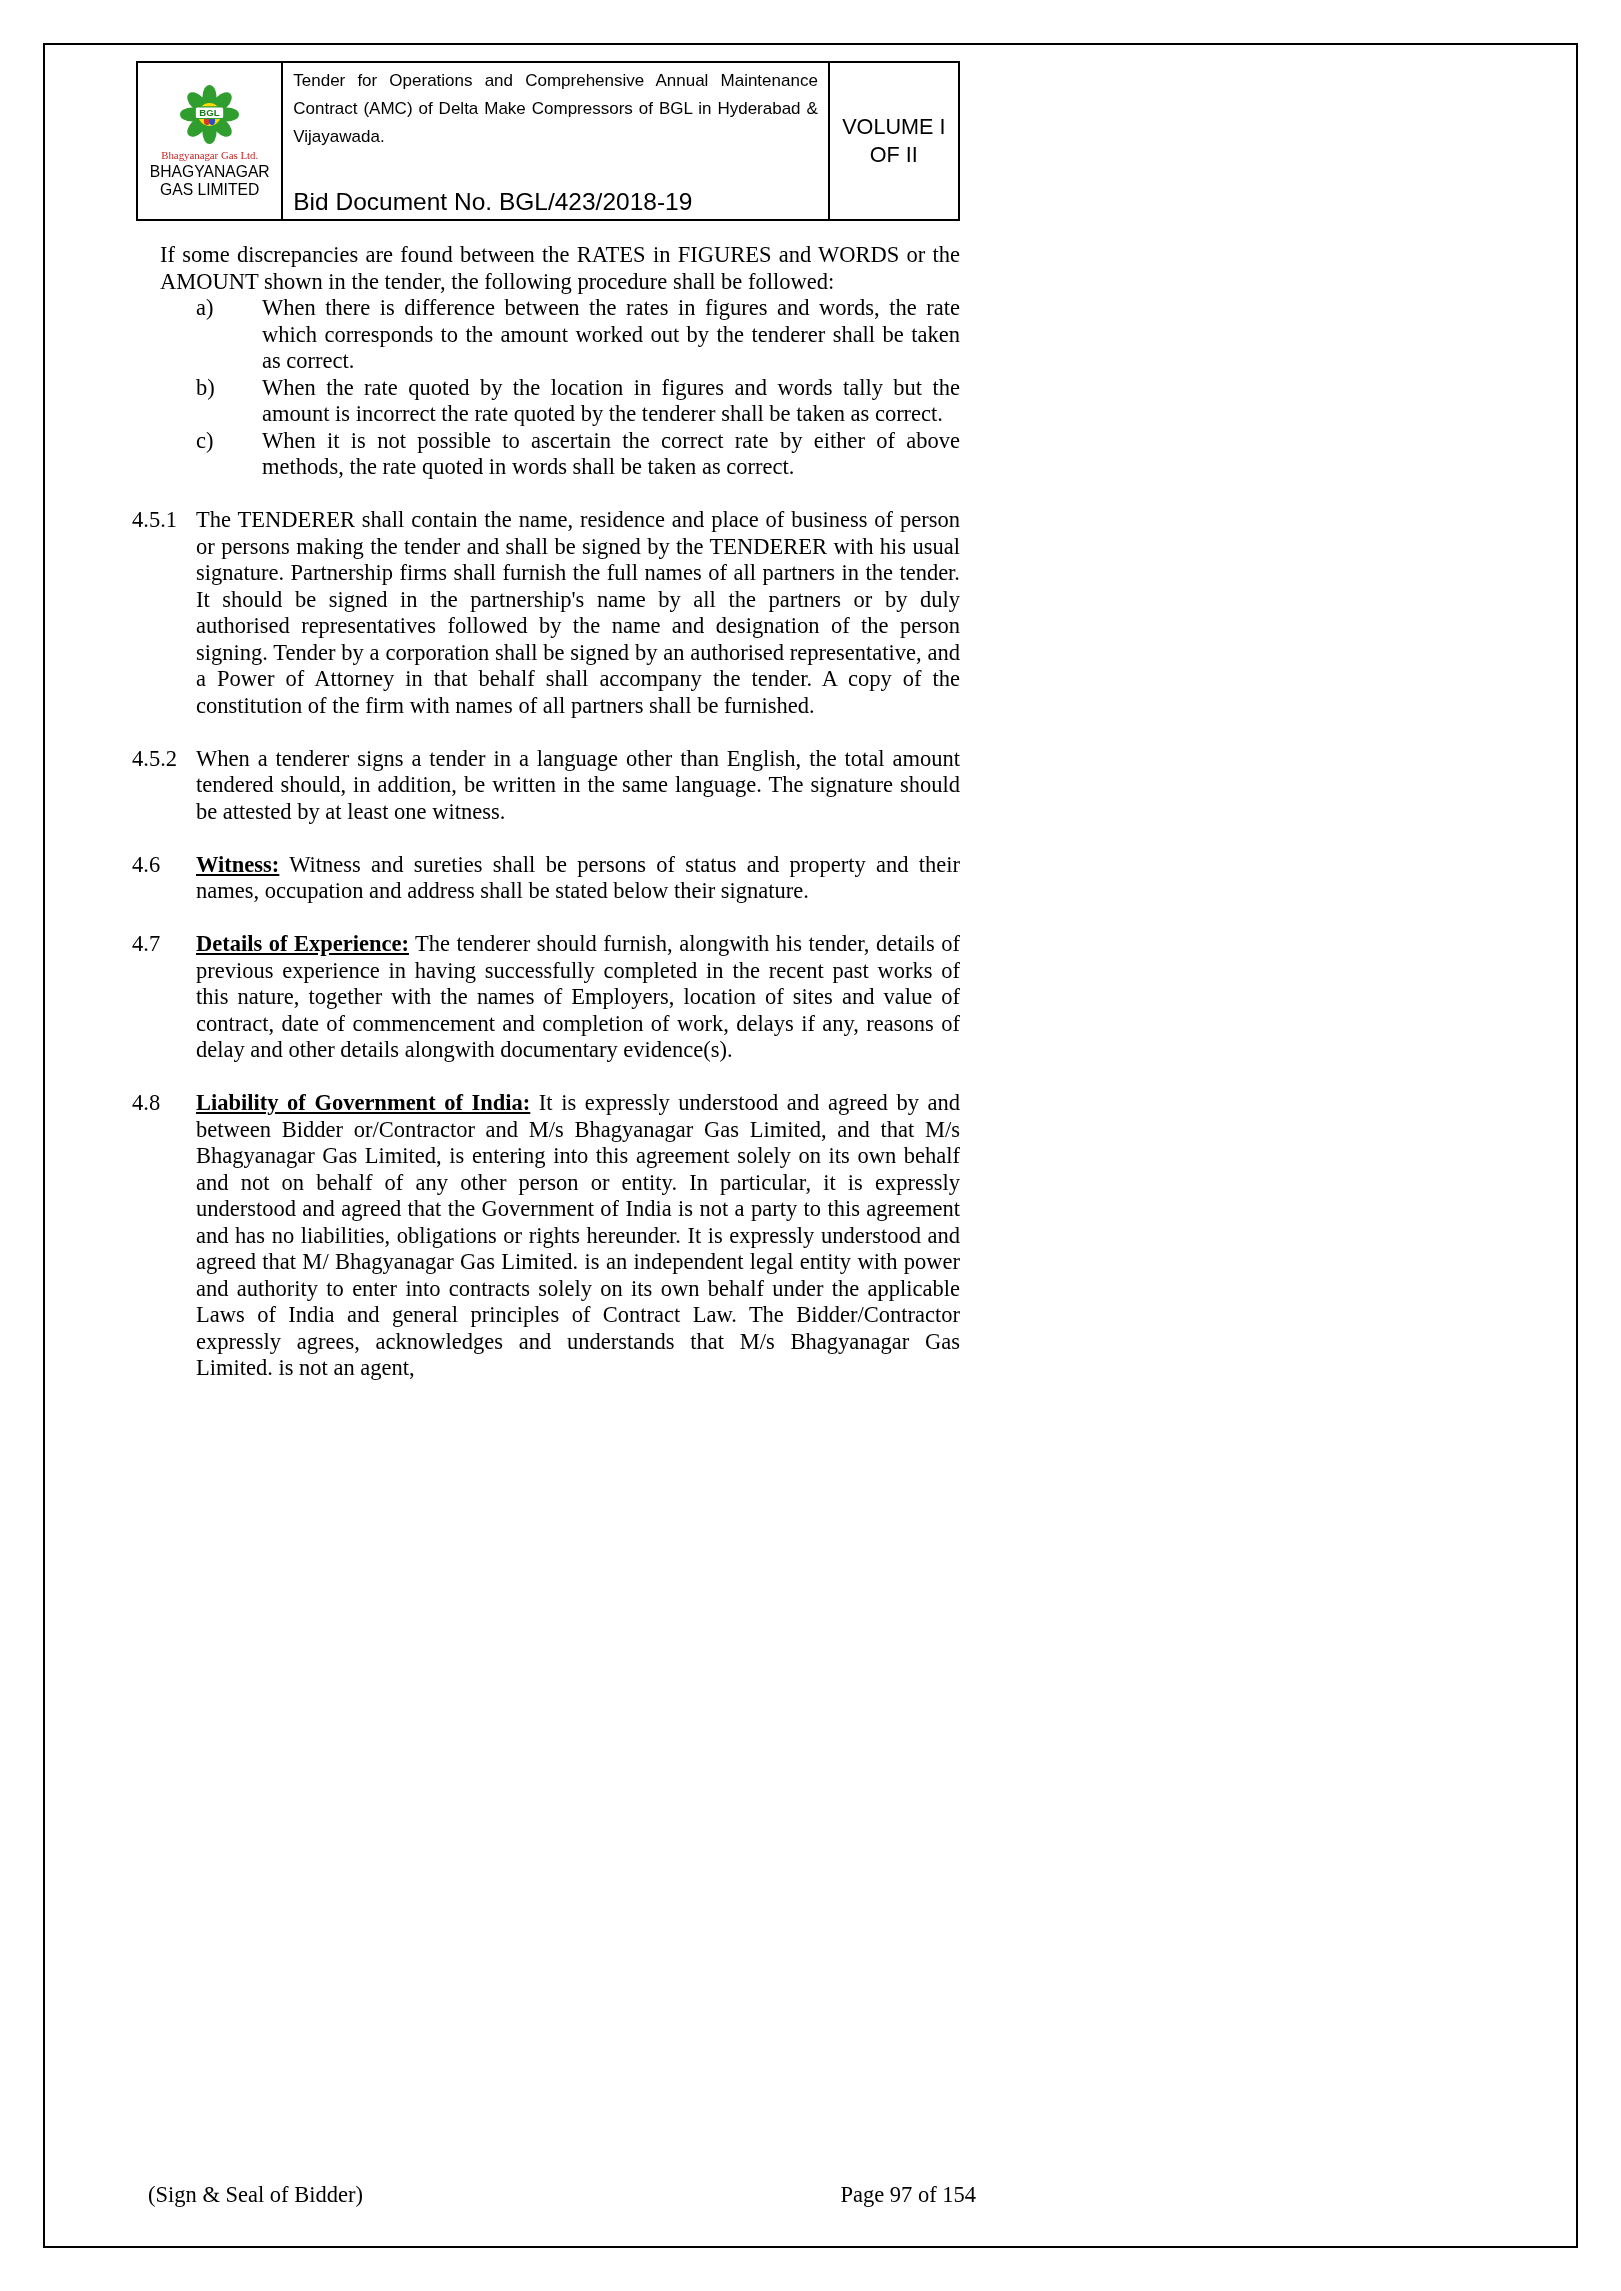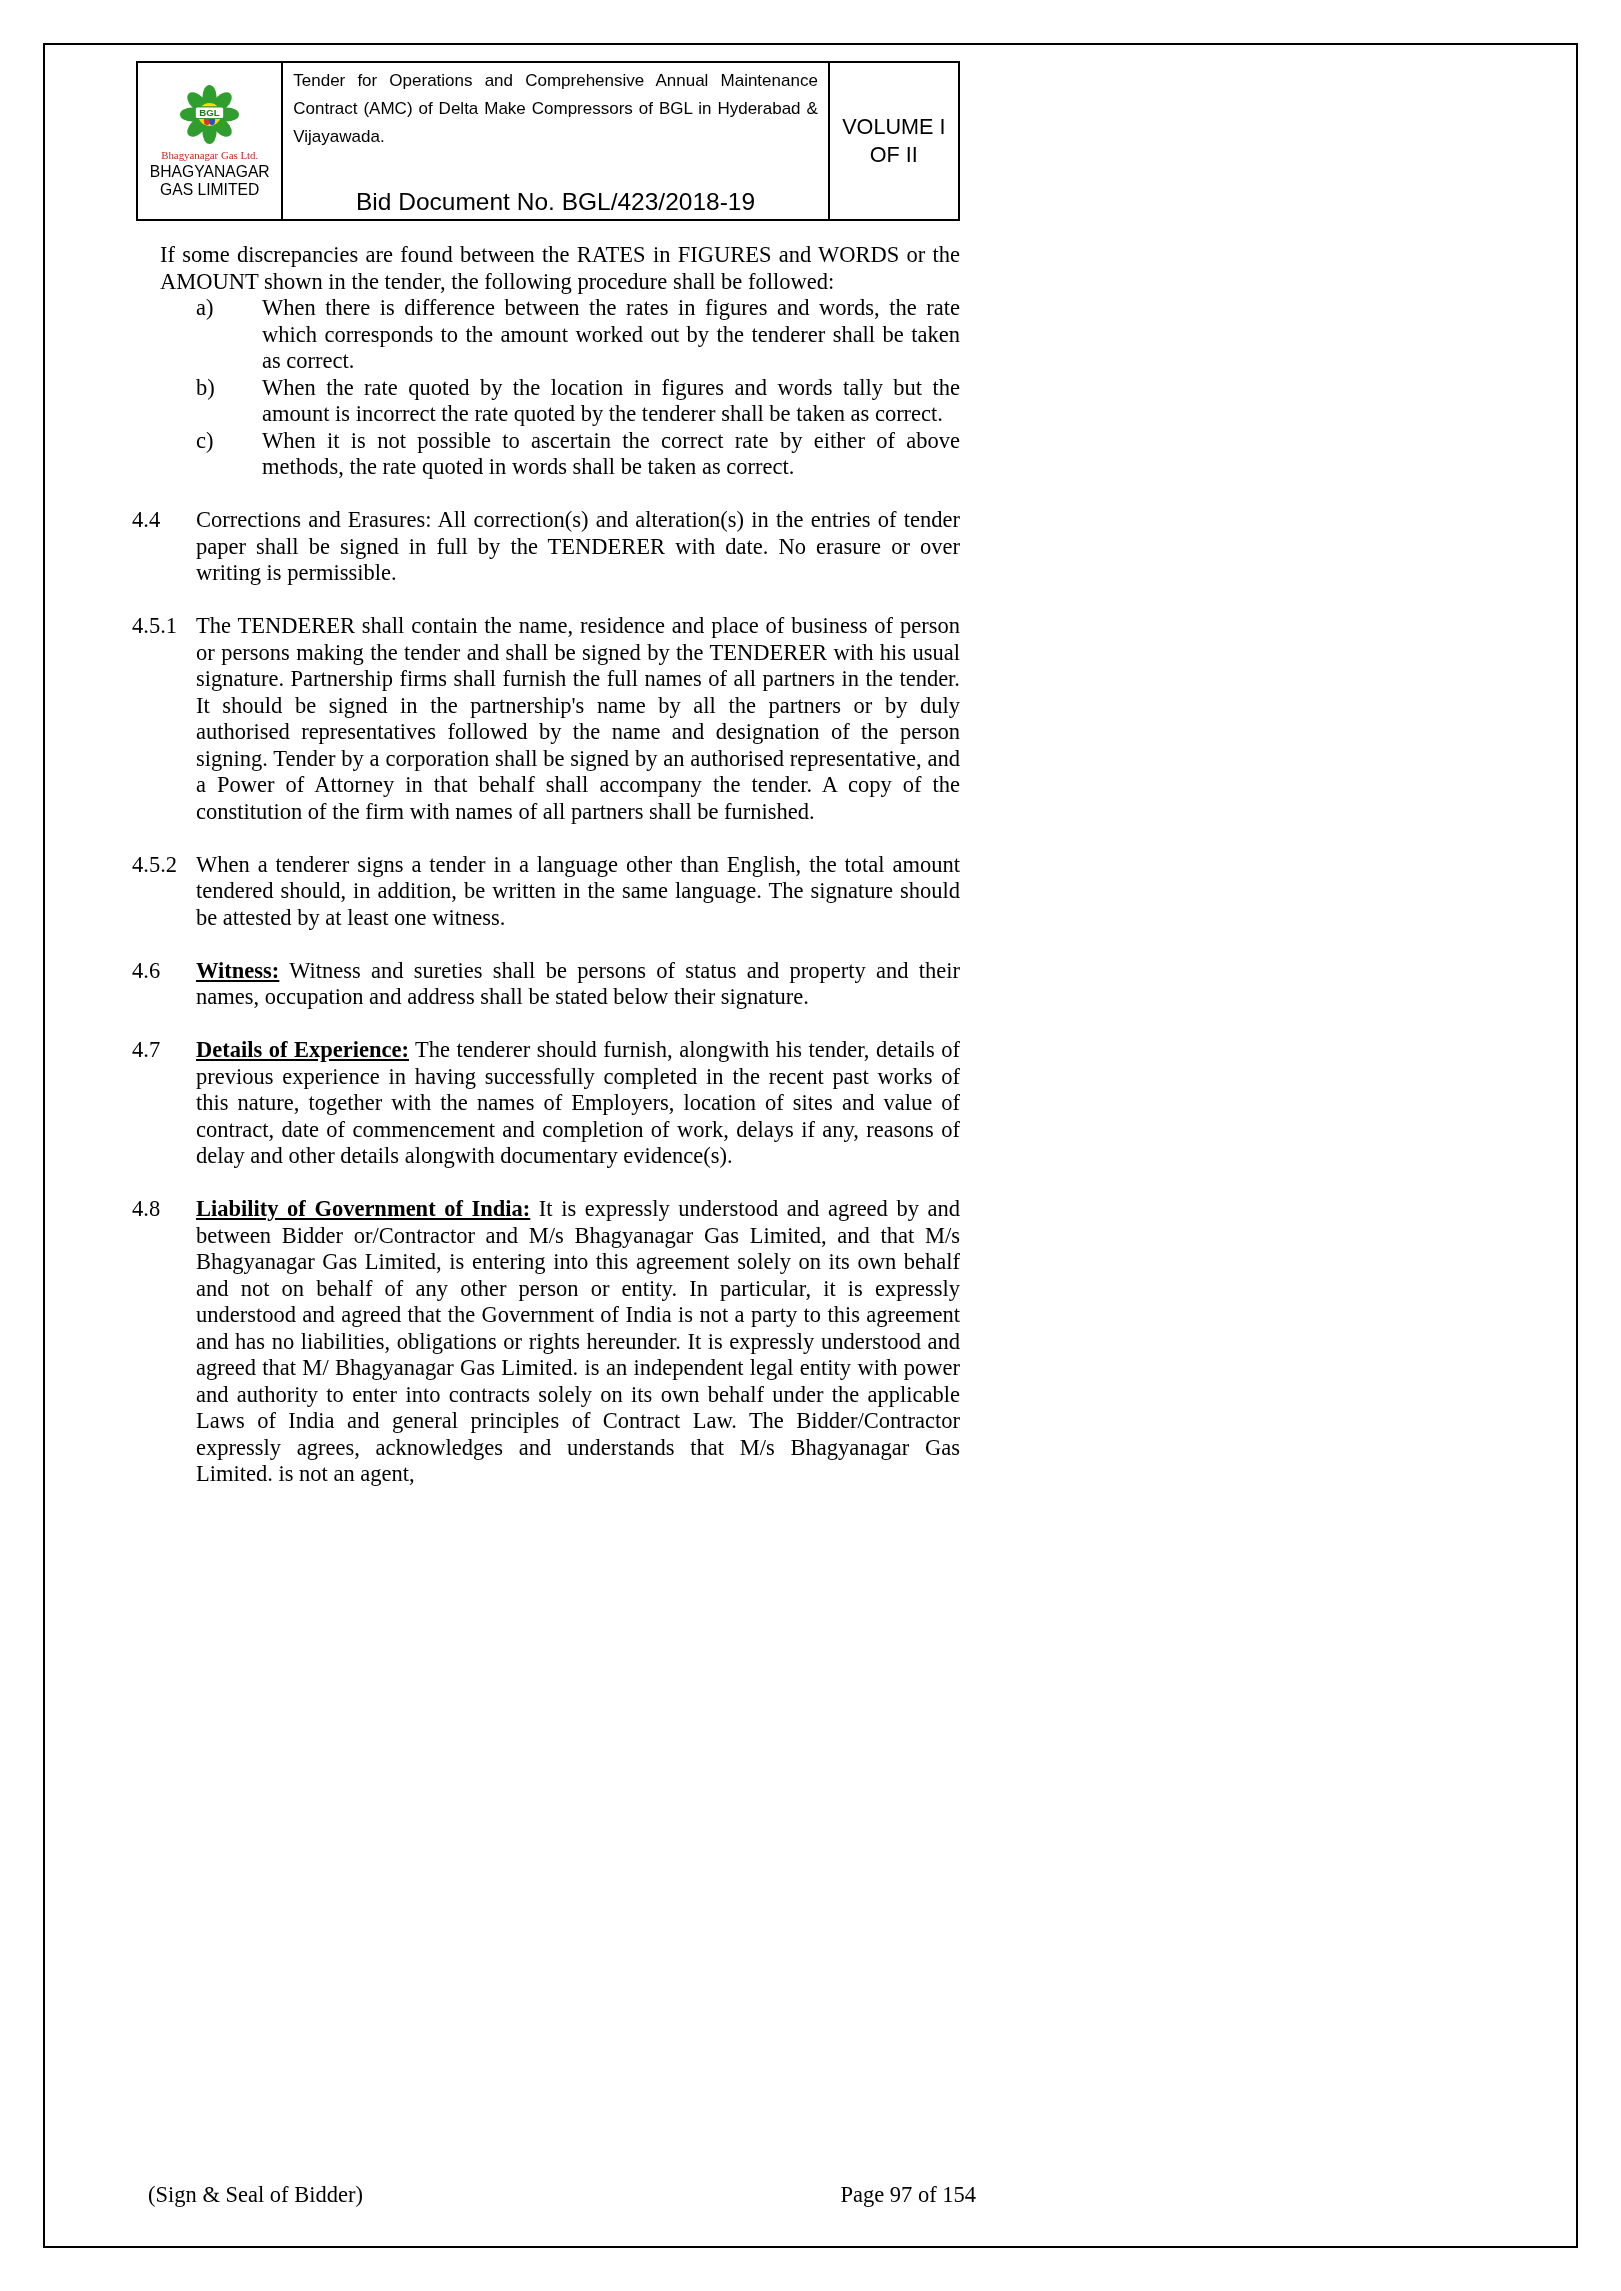--- a/index.html
+++ b/index.html
@@ -36,21 +36,21 @@
     font-size:21.6px; line-height:27.4px;
   }
   .title-main {
     font-family:"Liberation Sans", sans-serif;
     font-size:17px; line-height:28px;
     text-align:justify;
   }
   .title-bid {
     font-family:"Liberation Sans", sans-serif;
     font-size:24.5px; line-height:28px;
-    text-align:center;
+    text-align:left;
     margin-top:37px;
   }
   .logo-sub {
     color:#cc2222;
     font-size:10.8px; line-height:12.7px;
     font-family:"Liberation Serif", serif;
   }
   .logo-name {
     font-family:"Liberation Sans", sans-serif;
     font-size:15.7px; line-height:18.6px;
@@ -130,24 +130,20 @@
     </div>
     <div class="para list-item">
       <span class="label">b)</span>
       <span class="txt">When the rate quoted by the location in figures and words tally but the amount is incorrect the rate quoted by the tenderer shall be taken as correct.</span>
     </div>
     <div class="para list-item">
       <span class="label">c)</span>
       <span class="txt">When it is not possible to ascertain the correct rate by either of above methods, the rate quoted in words shall be taken as correct.</span>
     </div>
 
-    <div class="para section">
-      <span class="num">4.4</span>
-      <span class="txt"><span class="lead"></span><span>Corrections and Erasures: All correction(s) and alteration(s) in the entries of tender paper shall be signed in full by the TENDERER with date. No erasure or over writing is permissible.</span></span>
-    </div>
 
 
     <div class="para section">
       <span class="num">4.5.1</span>
       <span class="txt"><span class="lead"></span><span>The TENDERER shall contain the name, residence and place of business of person or persons making the tender and shall be signed by the TENDERER with his usual signature. Partnership firms shall furnish the full names of all partners in the tender. It should be signed in the partnership's name by all the partners or by duly authorised representatives followed by the name and designation of the person signing. Tender by a corporation shall be signed by an authorised representative, and a Power of Attorney in that behalf shall accompany the tender. A copy of the constitution of the firm with names of all partners shall be furnished.</span></span>
     </div>
 
     <div class="para section">
       <span class="num">4.5.2</span>
       <span class="txt"><span class="lead"></span><span>When a tenderer signs a tender in a language other than English, the total amount tendered should, in addition, be written in the same language. The signature should be attested by at least one witness.</span></span>

